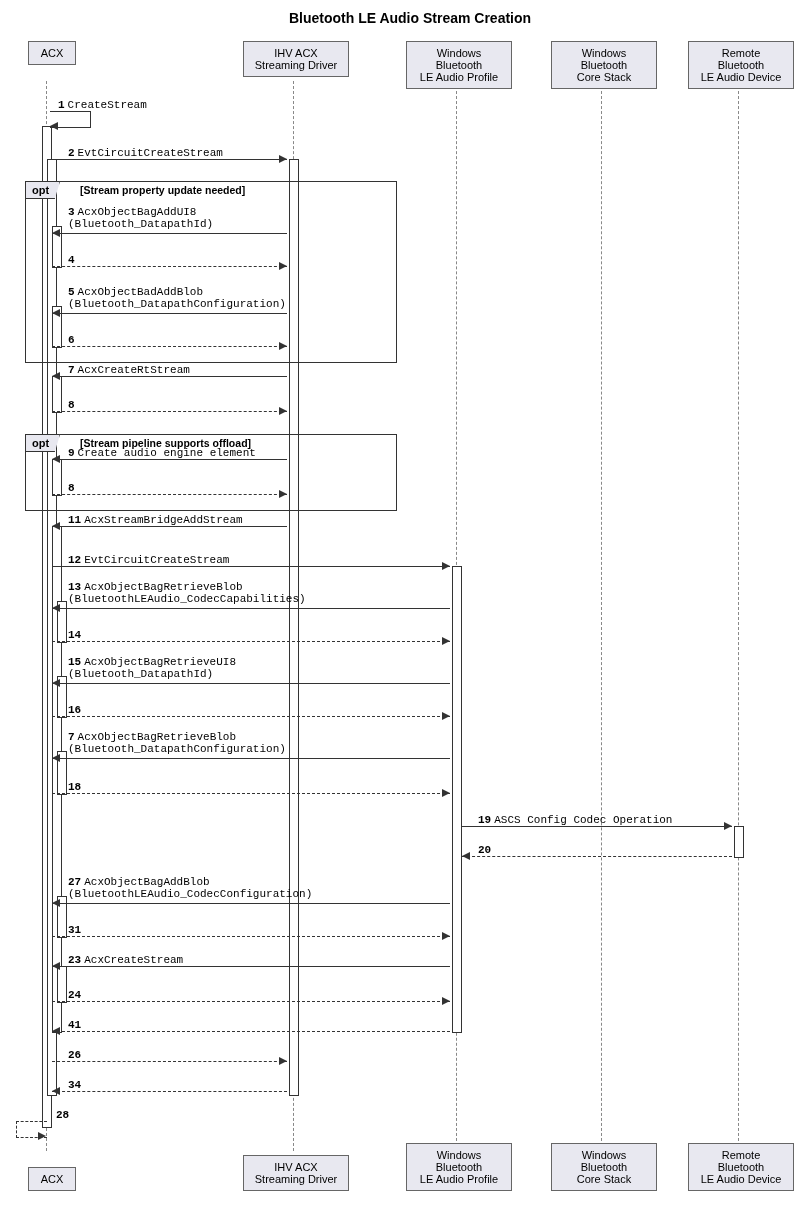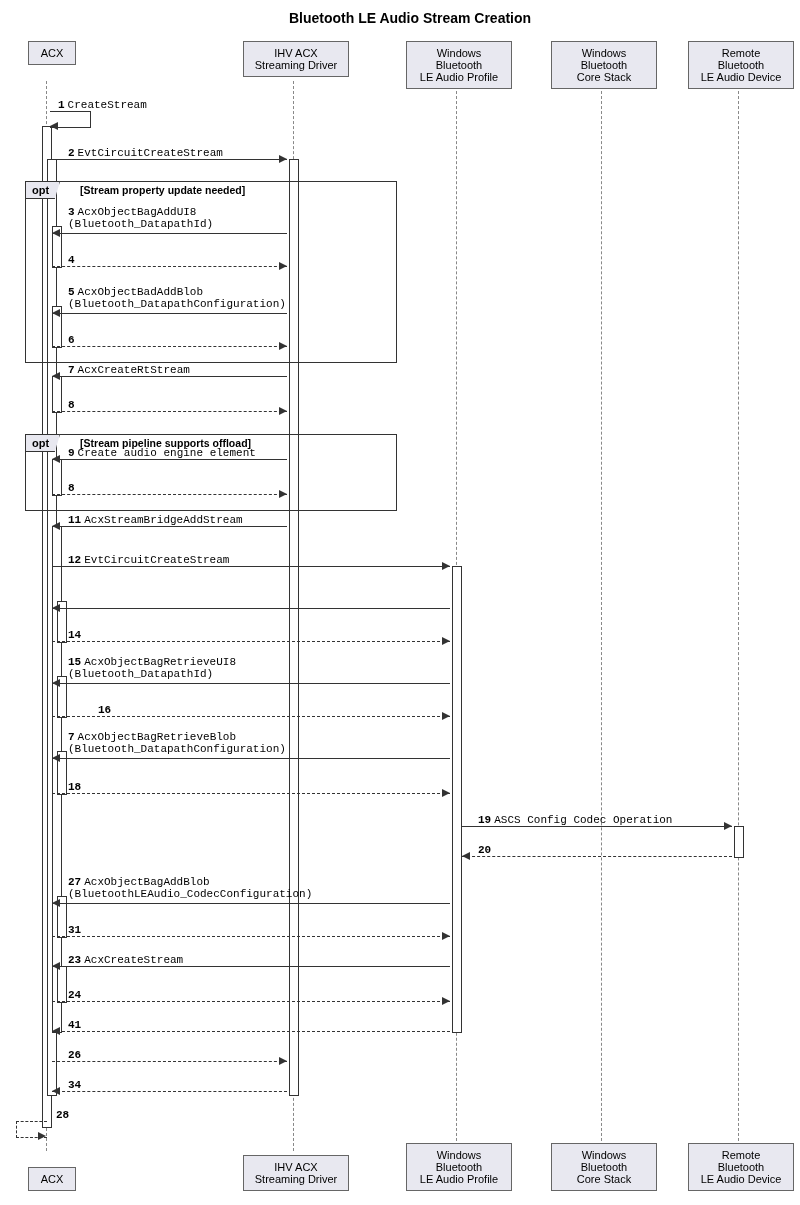--- a/index.html
+++ b/index.html
@@ -168,29 +168,30 @@
     <div class="arrow-right" style="top: 449px; left: 269px;"></div>
     <div class="msg" style="left: 58px; top: 441px;"><span class="num">8</span></div>
     <div class="msg-line" style="left: 42px; top: 485px; width: 235px;"></div>
     <div class="arrow-left" style="top: 481px; left: 42px;"></div>
     <div class="msg" style="left: 58px; top: 473px;"><span class="num">11</span>AcxStreamBridgeAddStream</div>
     <div class="msg-line" style="left: 42px; top: 525px; width: 398px;"></div>
     <div class="arrow-right" style="top: 521px; left: 432px;"></div>
     <div class="msg" style="left: 58px; top: 513px;"><span class="num">12</span>EvtCircuitCreateStream</div>
     <div class="msg-line" style="left: 42px; top: 567px; width: 398px;"></div>
     <div class="arrow-left" style="top: 563px; left: 42px;"></div>
+    <div class="msg" style="left: 58px; top: 540px;"><span class="num">13</span>AcxObjectBagRetrieveBlob<br>(BluetoothLEAudio_CodecCapabilities)</div>
     <div class="msg-line dashed" style="left: 42px; top: 600px; width: 398px;"></div>
     <div class="arrow-right" style="top: 596px; left: 432px;"></div>
     <div class="msg" style="left: 58px; top: 588px;"><span class="num">14</span></div>
     <div class="msg-line" style="left: 42px; top: 642px; width: 398px;"></div>
     <div class="arrow-left" style="top: 638px; left: 42px;"></div>
     <div class="msg" style="left: 58px; top: 615px;"><span class="num">15</span>AcxObjectBagRetrieveUI8<br>(Bluetooth_DatapathId)</div>
     <div class="msg-line dashed" style="left: 42px; top: 675px; width: 398px;"></div>
     <div class="arrow-right" style="top: 671px; left: 432px;"></div>
-    <div class="msg" style="left: 58px; top: 663px; padding-left: 30px;"><span class="num">16</span></div>
+    <div class="msg" style="left: 58px; top: 663px;"><span class="num">16</span></div>
     <div class="msg-line" style="left: 42px; top: 717px; width: 398px;"></div>
     <div class="arrow-left" style="top: 713px; left: 42px;"></div>
     <div class="msg" style="left: 58px; top: 690px;"><span class="num">7</span>AcxObjectBagRetrieveBlob<br>(Bluetooth_DatapathConfiguration)</div>
     <div class="msg-line dashed" style="left: 42px; top: 752px; width: 398px;"></div>
     <div class="arrow-right" style="top: 748px; left: 432px;"></div>
     <div class="msg" style="left: 58px; top: 740px;"><span class="num">18</span></div>
     <div class="msg-line" style="left: 452px; top: 785px; width: 270px;"></div>
     <div class="arrow-right" style="top: 781px; left: 714px;"></div>
     <div class="msg" style="left: 468px; top: 773px;"><span class="num">19</span>ASCS Config Codec Operation</div>
     <div class="msg-line dashed" style="left: 452px; top: 815px; width: 270px;"></div>

